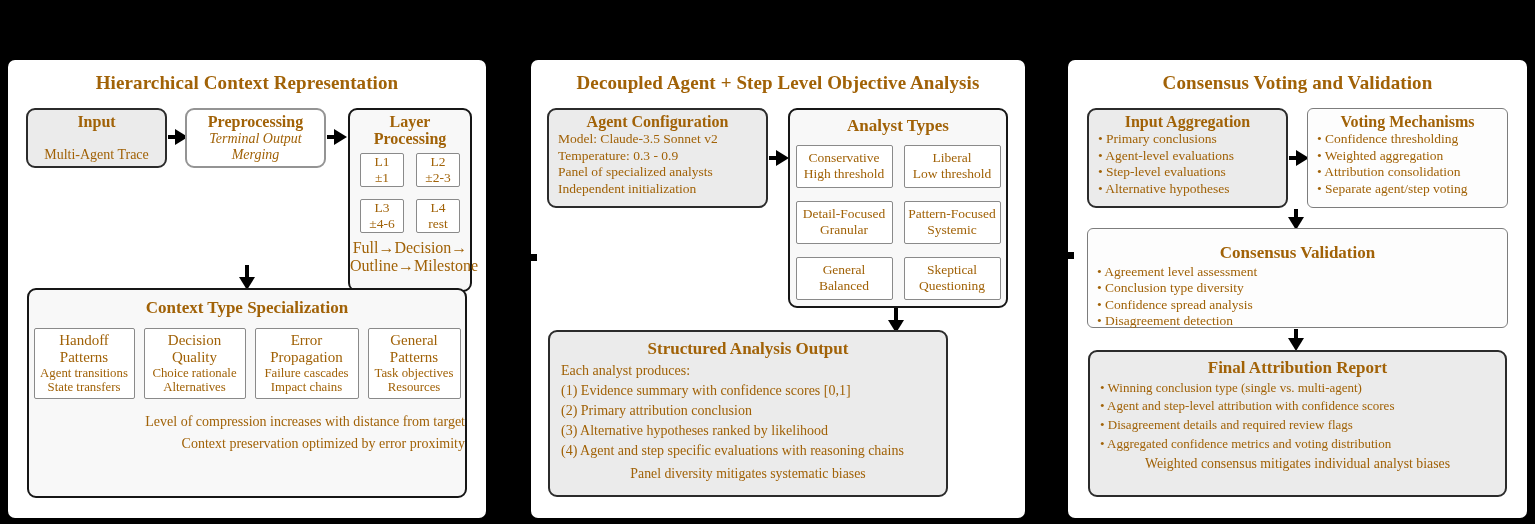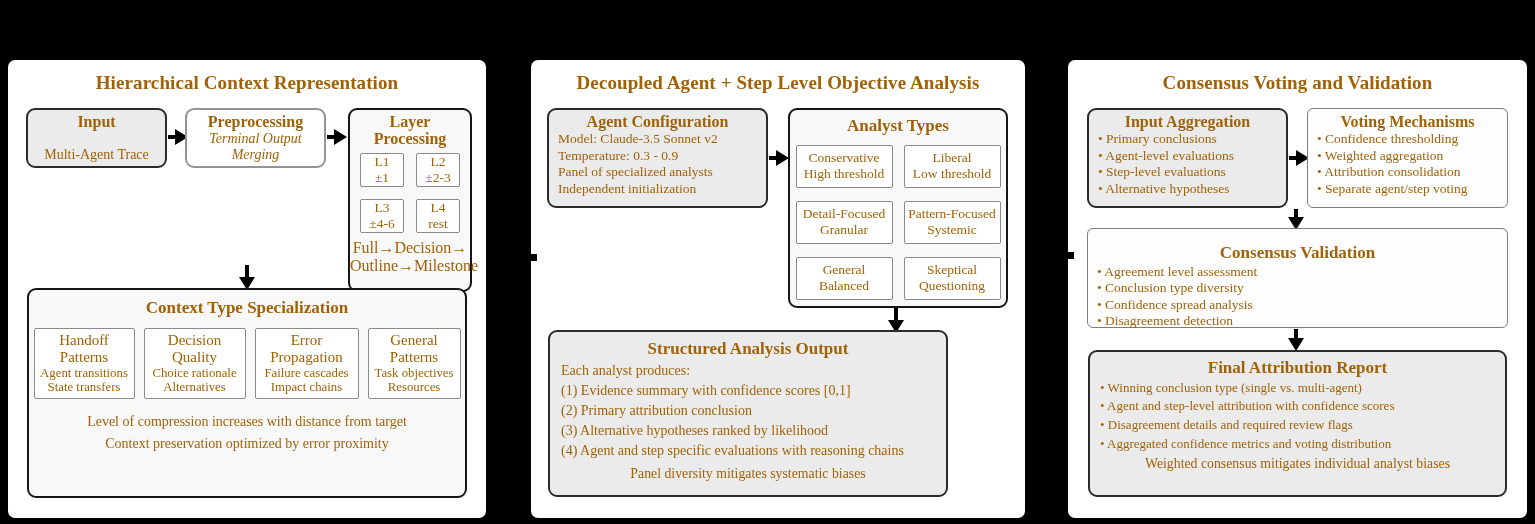--- a/index.html
+++ b/index.html
@@ -25,21 +25,21 @@
         align-items:center;justify-content:center;text-align:center;font-size:13.5px;line-height:1.18;box-sizing:border-box;}
   .lgrid{display:grid;grid-template-columns:44px 44px;gap:12px 12px;justify-content:center;margin-top:5px;}
   .lcell{height:34px;}
   .agrid{display:grid;grid-template-columns:97px 97px;gap:13px 11px;justify-content:center;margin-top:9px;}
   .acell{height:43px;}
   .cardrow{display:flex;justify-content:center;gap:9px;margin-top:10px;}
   .card{background:#fff;border:1.5px solid #8a8a8a;border-radius:2px;box-sizing:border-box;height:71px;
         display:flex;flex-direction:column;align-items:center;justify-content:center;text-align:center;}
   .card-title{font-size:15px;line-height:1.12;}
   .card-line{font-size:12.8px;line-height:1.12;}
-  .note{text-align:center;font-size:14px;line-height:1.0;}
+  .note{text-align:right;font-size:14px;line-height:1.0;}
   .footerline{text-align:center;font-size:13.8px;margin-top:5px;}
   
   .arr-r{position:absolute;display:flex;align-items:center;}
   .arr-r .stem{width:7px;height:4px;background:#000;}
   .arr-r .head{width:0;height:0;border-top:8px solid transparent;border-bottom:8px solid transparent;border-left:13px solid #000;}
   .arr-d{position:absolute;display:flex;flex-direction:column;align-items:center;}
   .arr-d .stem{width:4px;height:12px;background:#000;}
   .arr-d .head{width:0;height:0;border-left:8px solid transparent;border-right:8px solid transparent;border-top:13px solid #000;}
   .stub{position:absolute;left:0;width:6px;height:7px;background:#000;}
 </style>

